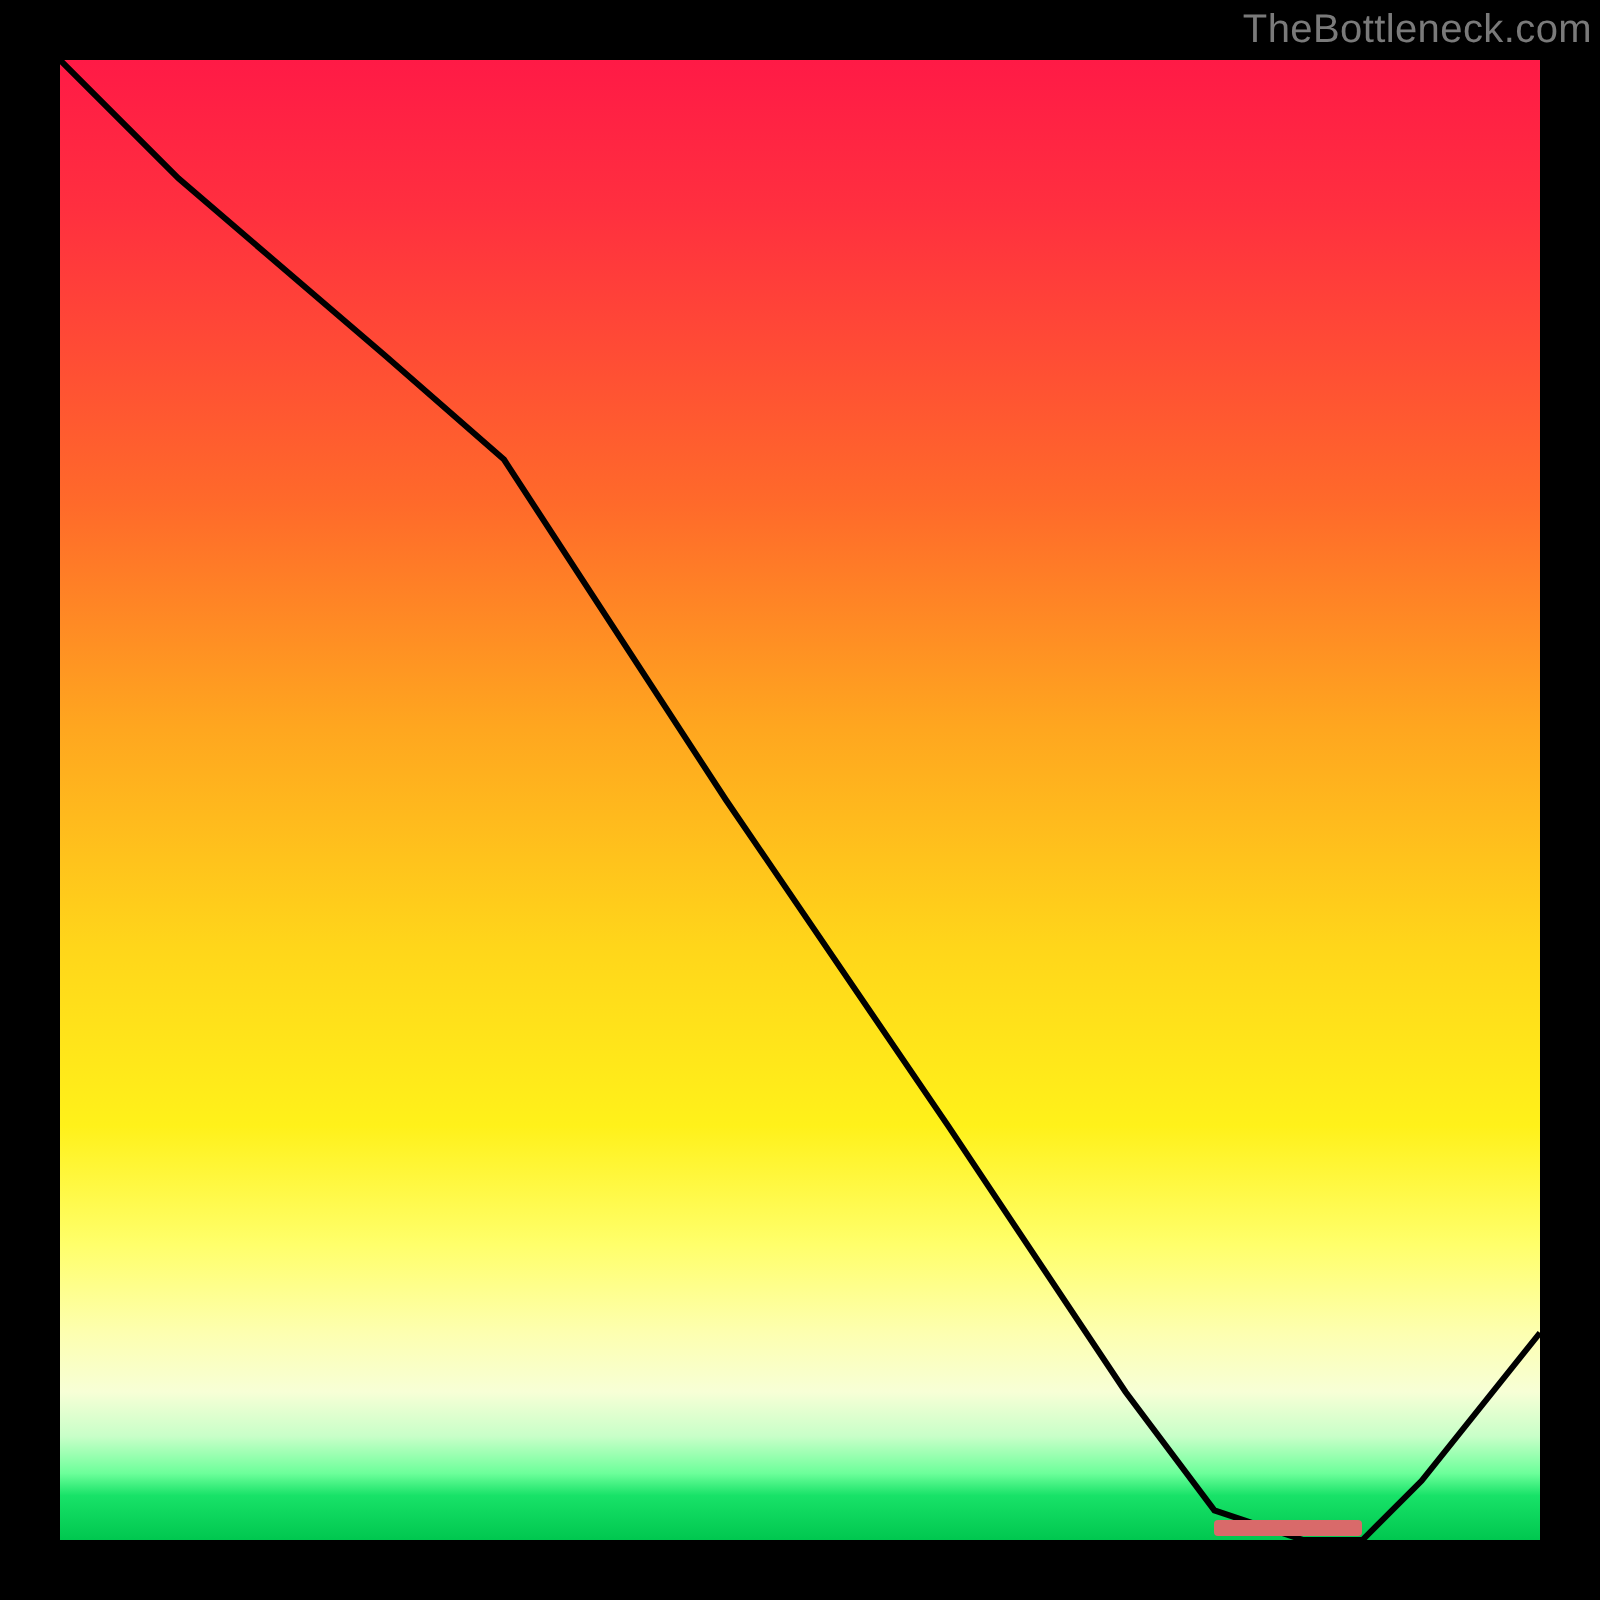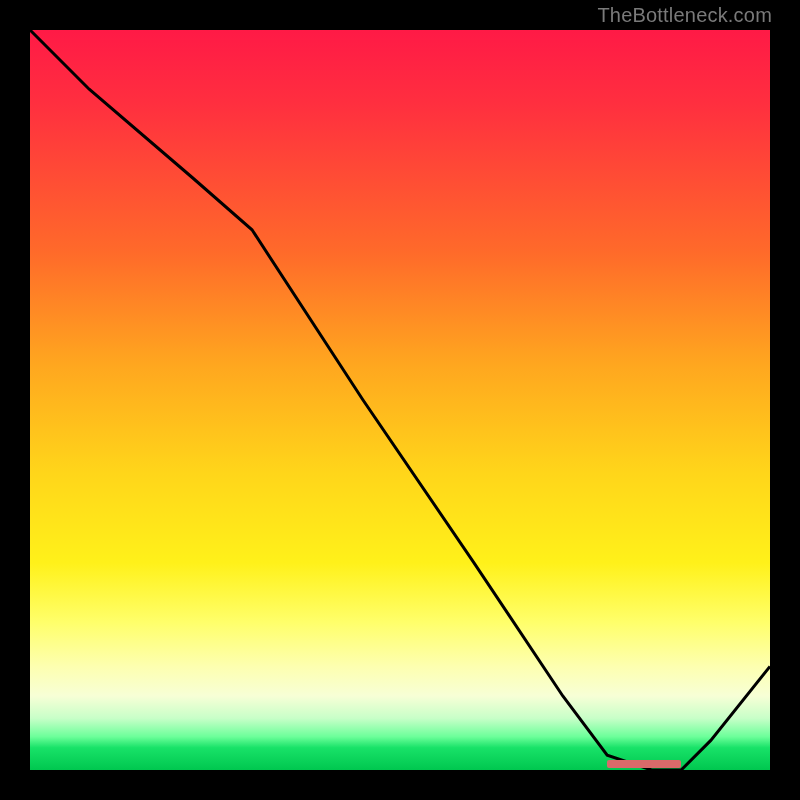--- a/index.html
+++ b/index.html
@@ -12,21 +12,21 @@
     overflow: hidden;
   }
   .stage {
     position: relative;
     width: 800px;
     height: 800px;
   }
   .watermark {
     position: absolute;
     top: 4px;
-    right: 28px;
+    right: 4px;
     color: #7a7a7a;
     font-size: 20px;
     font-weight: 500;
     letter-spacing: 0.2px;
     user-select: none;
   }
   
   .plot {
     position: absolute;
     left: 30px;

